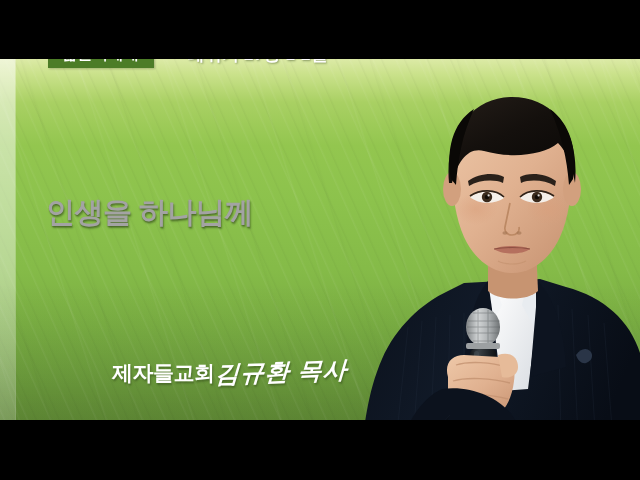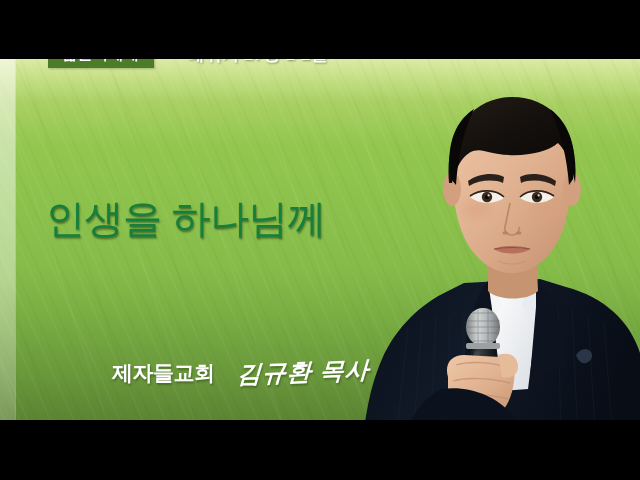--- a/index.html
+++ b/index.html
@@ -150,39 +150,38 @@
     text-shadow: 1px 1px 2px rgba(40,60,20,0.45);
   }
 
   
   .title-block {
     position: absolute;
     left: 46px;
     top: 196px;
   }
   .title-line {
-    color: #15803d;
-    font-size: 39px;
-    font-weight: 400;
+    color: #a3a3a3;
+    font-size: 29px;
+    font-weight: 700;
     line-height: 1.17;
     letter-spacing: -0.5px;
     white-space: nowrap;
     text-shadow:
       1px 2px 2px rgba(40,60,20,0.48),
       0 1px 1px rgba(40,60,20,0.30);
   }
 
   
   .credits {
     position: absolute;
     left: 112px;
     top: 356px;
     display: flex;
     align-items: baseline;
-    gap: 22px;
   }
   .church {
     color: #ffffff;
     font-size: 21px;
     font-weight: 700;
     letter-spacing: -0.5px;
     white-space: nowrap;
     text-shadow: 1px 2px 2px rgba(40,60,20,0.45);
   }
   .speaker {

